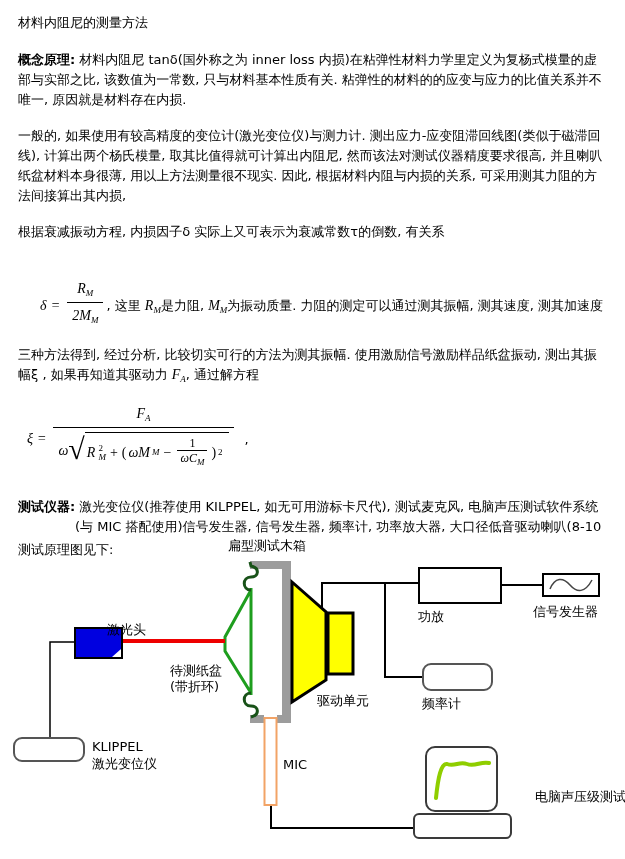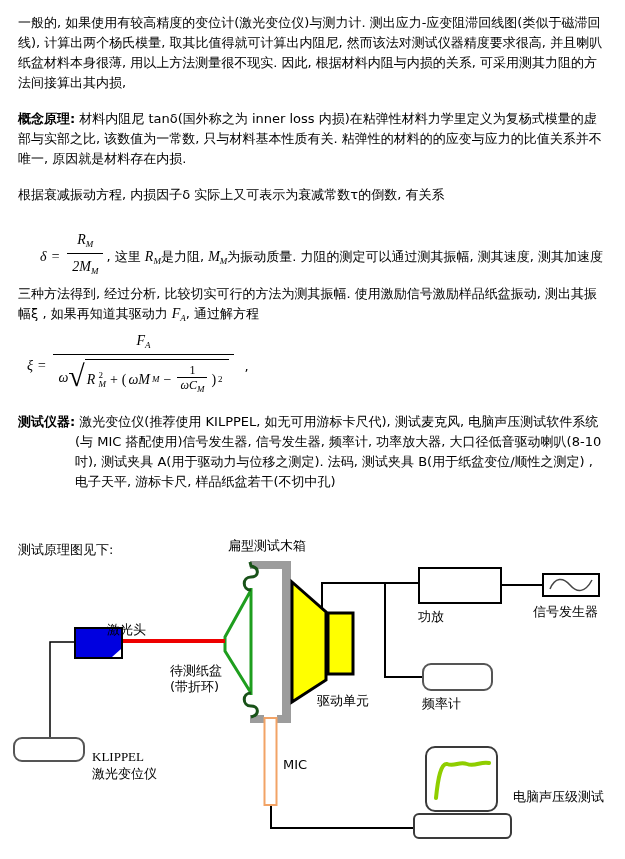--- a/index.html
+++ b/index.html
@@ -11,21 +11,21 @@
   .text-col{box-sizing:border-box;height:538px;overflow:hidden;padding:13px 17px 0 18px;}
   .title{line-height:20px;margin:0 0 17px 0;}
   p{margin:0 0 16px 0;line-height:20px;}
   p.tight{margin-bottom:4px;}
   b{font-weight:bold;}
   .hang{padding-left:57px;text-indent:-57px;margin-bottom:12px;}
   
   .mv{font-family:"Liberation Serif","DejaVu Serif",serif;font-style:italic;font-size:14px;}
   sub.ms{font-family:"Liberation Serif",serif;font-style:italic;font-size:9px;vertical-align:-3px;}
   .frac{display:inline-flex;flex-direction:column;align-items:center;vertical-align:middle;
-        font-family:"Liberation Serif",serif;font-style:italic;font-size:14px;line-height:17px;margin:0 3px;}
+        font-family:"Liberation Serif",serif;font-style:italic;font-size:14px;line-height:17px;margin:12px 3px;}
   .frac .num{padding:0 5px;}
   .frac .den{border-top:1px solid #000;padding:4px 5px;}
   .formula2{margin:4px 0 12px 9px;display:flex;align-items:center;line-height:normal;}
   .sqrt{display:inline-flex;align-items:flex-start;}
   .radical{font-family:"Liberation Serif",serif;font-style:normal;font-size:30px;line-height:30px;margin-top:2px;}
   .radicand{border-top:1.5px solid #000;display:inline-flex;align-items:center;padding:3px 6px 0 2px;gap:2px;}
   .stack{display:inline-flex;flex-direction:column;align-items:flex-start;font-size:9px;line-height:9px;
          font-family:"Liberation Serif",serif;font-style:italic;margin-left:1px;vertical-align:middle;}
   .frac.small{font-size:12px;line-height:14px;margin:0 2px;}
   .frac.small .num,.frac.small .den{padding:0 3px;}
@@ -41,24 +41,25 @@
   .cpu-base{border:2px solid #3a3a3a;border-radius:6px;}
   .centered{text-align:left;}
   svg{display:block;}
   .overlay{position:absolute;left:0;top:0;}
 </style>
 </head>
 <body>
 
 <div class="text-col">
 
+  <div class="title">材料内阻尼的测量方法</div>
+
+  <p><b>概念原理:</b><span> 材料内阻尼 tanδ(国外称之为 inner loss 内损)在粘弹性材料力学里定义为复杨式模量的虚部与实部之比, 该数值为一常数, 只与材料基本性质有关. 粘弹性的材料的的应变与应力的比值关系并不唯一, 原因就是材料存在内损.</span></p>
 
   <p>一般的, 如果使用有较高精度的变位计(激光变位仪)与测力计. 测出应力-应变阻滞回线图(类似于磁滞回线), 计算出两个杨氏模量, 取其比值得就可计算出内阻尼, 然而该法对测试仪器精度要求很高, 并且喇叭纸盆材料本身很薄, 用以上方法测量很不现实. 因此, 根据材料内阻与内损的关系, 可采用测其力阻的方法间接算出其内损,</p>
-
-  <p><b>概念原理:</b><span> 材料内阻尼 tanδ(国外称之为 inner loss 内损)在粘弹性材料力学里定义为复杨式模量的虚部与实部之比, 该数值为一常数, 只与材料基本性质有关. 粘弹性的材料的的应变与应力的比值关系并不唯一, 原因就是材料存在内损.</span></p>
 
   <p style="margin-bottom:26px;">根据衰减振动方程, 内损因子δ 实际上又可表示为衰减常数τ的倒数, 有关系</p>
 
   <p class="tight">
     <span style="margin-left:22px;" class="mv">δ</span>
     <span class="mv">=</span>
     <span class="frac">
       <span class="num"><span>R</span><sub class="ms">M</sub></span>
       <span class="den"><span>2M</span><sub class="ms">M</sub></span>
     </span><span>, 这里 </span><span class="mv">R</span><sub class="ms">M</sub><span>是力阻, </span><span class="mv">M</span><sub class="ms">M</sub><span>为振动质量. 力阻的测定可以通过测其振幅, 测其速度, 测其加速度三种方法得到, 经过分析, 比较切实可行的方法为测其振幅. 使用激励信号激励样品纸盆振动, 测出其振幅ξ , 如果再知道其驱动力 </span><span class="mv">F</span><sub class="ms">A</sub><span>, 通过解方程</span>
@@ -153,26 +154,26 @@
     </svg>
   </div>
   <div class="dlabel" style="left:533px;top:66px;">信号发生器</div>
 
   <div class="dbox round-box" style="left:422px;top:125px;width:71px;height:28px;"></div>
   <div class="dlabel centered" style="left:422px;top:158px;width:71px;">频率计</div>
 
   <div class="dlabel" style="left:283px;top:219px;">MIC</div>
 
   <div class="dbox round-box" style="left:13px;top:199px;width:72px;height:25px;"></div>
-  <div class="dlabel" style="left:92px;top:210px;line-height:17px;font-family:Liberation Serif, serif;">
+  <div class="dlabel" style="left:92px;top:200px;line-height:17px;">
     <div>KLIPPEL</div>
     <div>激光变位仪</div>
   </div>
 
   <div class="dbox monitor" style="left:425px;top:208px;width:73px;height:66px;">
     <svg width="65" height="58" viewBox="0 0 65 58">
       <path d="M 7 48 C 9 28 12 13 18 14 C 26 17 30 11 38 14 C 46 17 52 11 60 13" fill="none" style="stroke:var(--curve);" stroke-width="4" stroke-linecap="round"></path>
     </svg>
   </div>
   <div class="dbox cpu-base" style="left:413px;top:275px;width:99px;height:26px;"></div>
-  <div class="dlabel" style="left:513px;top:251px;">电脑声压级测试</div>
+  <div class="dlabel" style="left:535px;top:251px;">电脑声压级测试</div>
 
 </div>
 
 </body></html>

